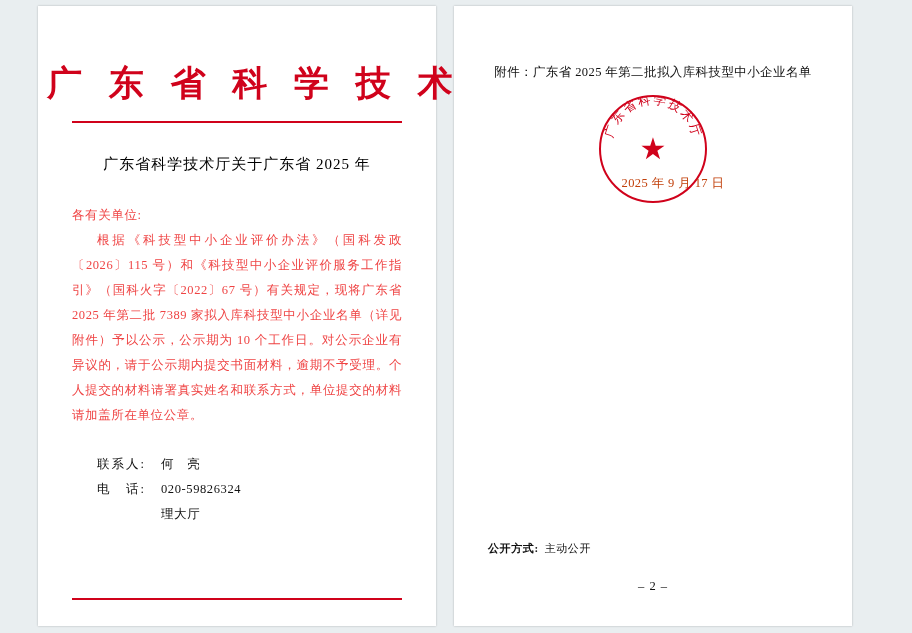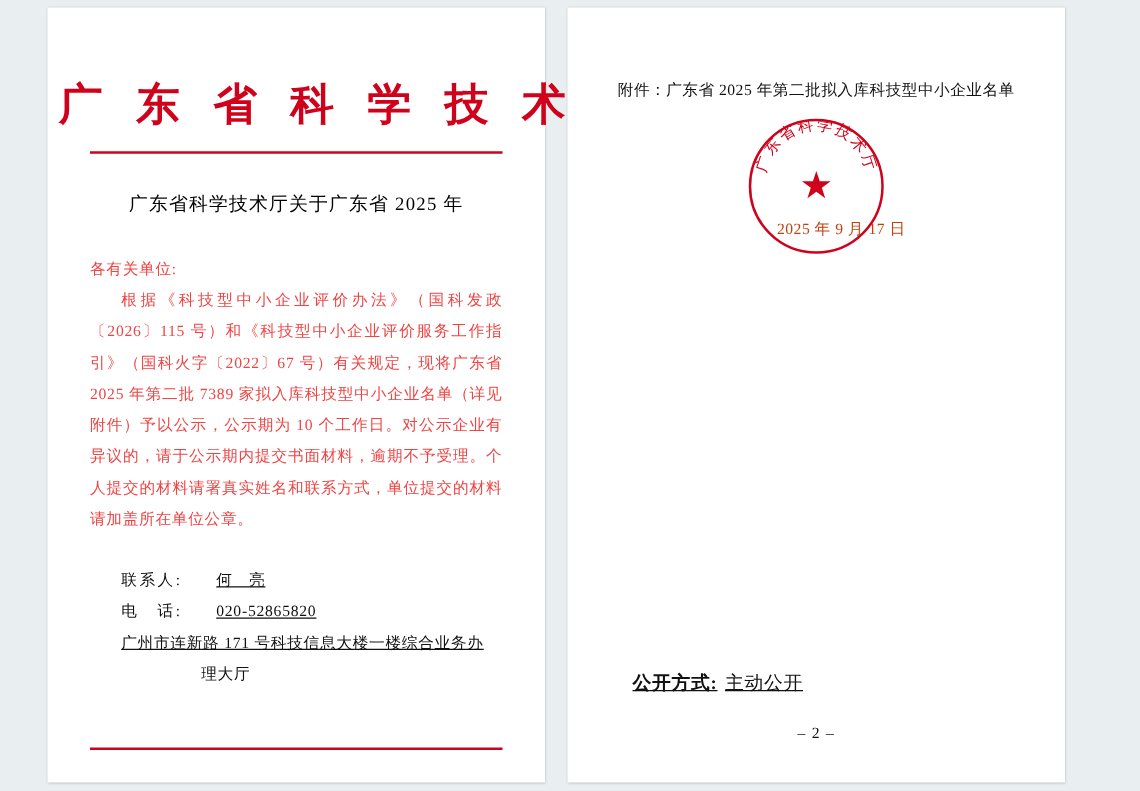--- a/index.html
+++ b/index.html
@@ -81,30 +81,28 @@
     margin: 24px 34px 0 34px;
     font-size: 12.5px;
     color: #111;
     line-height: 25px;
     letter-spacing: 0.6px;
   }
   .contact-row {
     display: flex;
     text-indent: 0;
     padding-left: 25px;
-    gap: 12px;
   }
   .contact-label {
     width: 64px;
     flex: 0 0 64px;
     letter-spacing: 2px;
   }
   .contact-value {
     flex: 1;
-    text-decoration: underline;
   }
   .contact-cont {
     padding-left: 89px;
   }
   .footer-rule {
     position: absolute;
     left: 34px;
     right: 34px;
     bottom: 26px;
     border-top: 2px solid #d0021b;
@@ -162,27 +160,26 @@
     transform: translateX(-50%);
     top: 82px;
     font-size: 12.5px;
     color: #c2410c;
     white-space: nowrap;
     letter-spacing: 0.4px;
     margin-left: 20px;
   }
   .disclosure {
     position: absolute;
-    left: 52px;
+    left: 34px;
     bottom: 70px;
-    font-size: 15px;
+    font-size: 11px;
     color: #111;
     font-weight: bold;
     letter-spacing: 0.6px;
-    text-decoration: underline;
   }
   .disclosure .val {
     font-weight: normal;
     margin-left: 6px;
   }
   .page-num {
     position: absolute;
     left: 0;
     right: 0;
     bottom: 32px;
@@ -214,24 +211,23 @@
       <p class="para">根据《科技型中小企业评价办法》（国科发政〔2026〕115 号）和《科技型中小企业评价服务工作指引》（国科火字〔2022〕67 号）有关规定，现将广东省 2025 年第二批 7389 家拟入库科技型中小企业名单（详见附件）予以公示，公示期为 10 个工作日。对公示企业有异议的，请于公示期内提交书面材料，逾期不予受理。个人提交的材料请署真实姓名和联系方式，单位提交的材料请加盖所在单位公章。</p>
     </div>
 
     <div class="contact-block">
       <div class="contact-row">
         <span class="contact-label">联系人:</span>
         <span class="contact-value">何　亮</span>
       </div>
       <div class="contact-row">
         <span class="contact-label">电　话:</span>
-        <span class="contact-value">020-52865820</span>
+        <span class="contact-value">020-59826324</span>
       </div>
       <div class="contact-row">
-        <span class="contact-value">广州市连新路 171 号科技信息大楼一楼综合业务办</span>
       </div>
       <div class="contact-cont">理大厅</div>
 
     </div>
 
     <div class="footer-rule"></div>
   </div>
 
   <div class="page">
 

